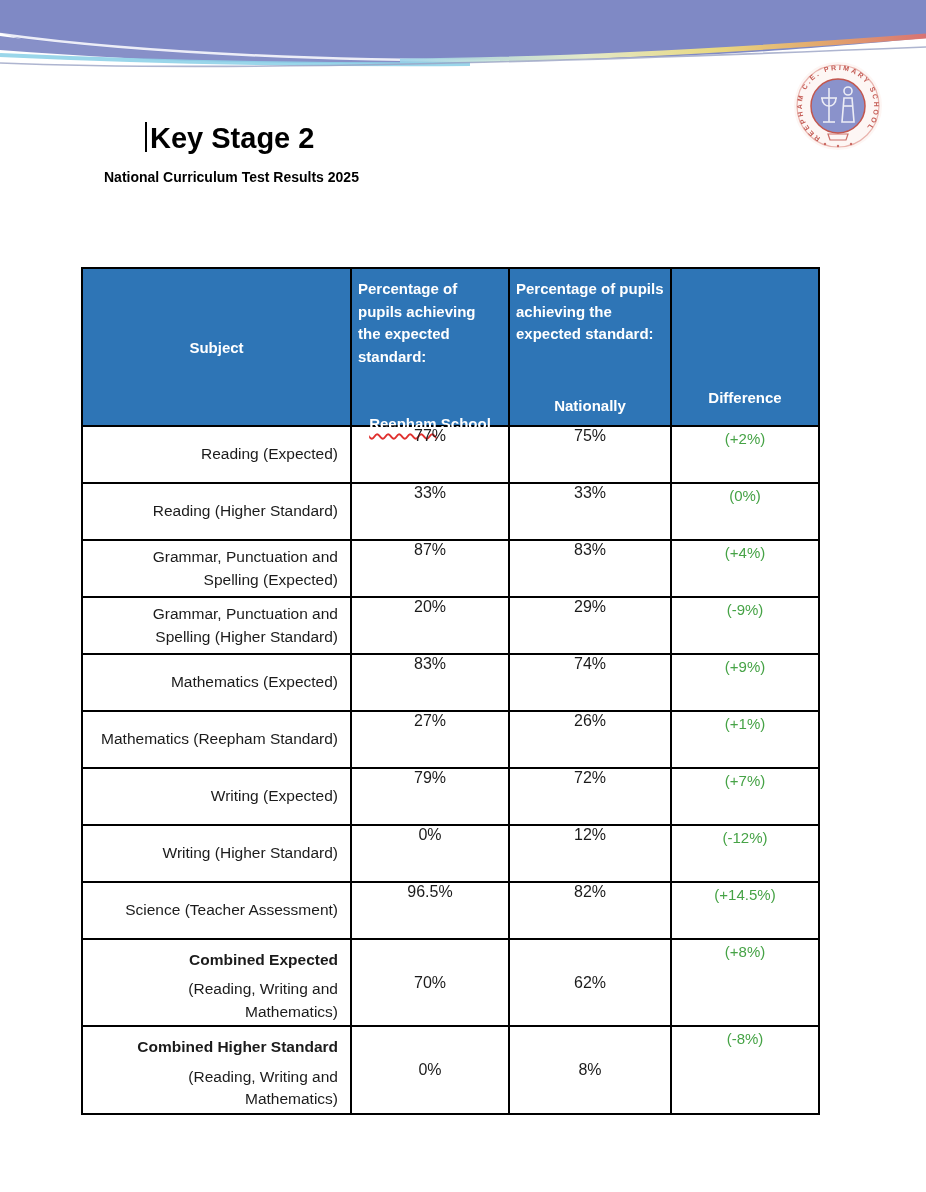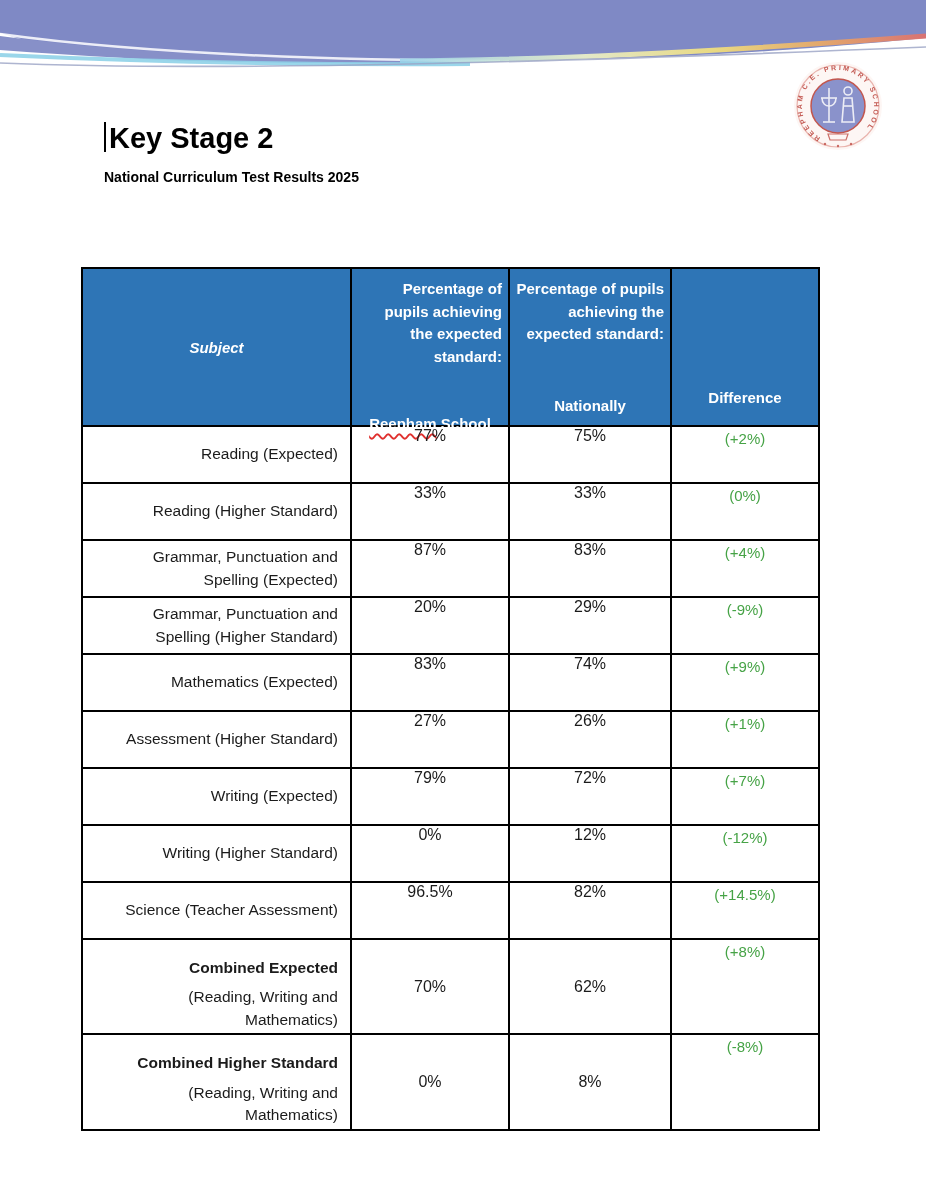--- a/index.html
+++ b/index.html
@@ -11,51 +11,51 @@
     font-family: "Liberation Sans", "DejaVu Sans", sans-serif;
     color: #1b1b1b;
   }
   .banner { position: absolute; top: 0; left: 0; width: 926px; height: 100px; }
   .logo-wrap { position: absolute; top: 60px; left: 792px; width: 92px; height: 92px; }
   .content { position: absolute; top: 122px; left: 104px; width: 718px; }
   .caret {
     display: inline-block; width: 2px; height: 30px;
     background: #000; margin-right: 3px; vertical-align: -4px;
   }
-  h1.title { font-size: 29px; font-weight: bold; letter-spacing: 0; color: #000; }
+  h1.title { font-size: 29px; font-weight: bold; letter-spacing: 0; color: #000; margin-left: 41px; }
   h2.subtitle { font-size: 14px; font-weight: bold; margin-top: 14px; color: #000; }
   p.intro { font-size: 15.5px; line-height: 1.55; margin-top: 16px; width: 660px; }
 
   table.results {
     position: absolute; top: 267px; left: 81px;
     width: 737px; border-collapse: collapse; table-layout: fixed;
     border: 2px solid #000;
   }
   table.results td, table.results th { border: 2px solid #000; }
   tr.head-row { height: 158px; }
   tr.body-row { height: 57px; }
   tr.body-row-tall { height: 84px; }
 
   th { background: #2e75b6; color: #ffffff; font-weight: bold; font-size: 15px; padding: 0; }
   th .h-inner { height: 150px; display: flex; flex-direction: column; padding: 6px 6px 5px 6px; }
-  th .h-center { justify-content: center; align-items: center; font-style: italic; }
-  th .h-split { justify-content: space-between; align-items: center; text-align: right; line-height: 1.5; gap: 45px; }
+  th .h-center { justify-content: center; align-items: center; }
+  th .h-split { justify-content: space-between; align-items: center; text-align: left; line-height: 1.5; gap: 45px; }
   th .h-bottom { justify-content: flex-end; align-items: center; padding-bottom: 16px; }
   .squiggle {
     text-decoration: underline;
     text-decoration-style: wavy;
     text-decoration-color: #e0302e;
     text-decoration-thickness: 1.5px;
     text-underline-offset: 4px;
   }
   td.c-subj {
     text-align: right; vertical-align: middle;
     font-size: 15.5px; line-height: 1.45; padding: 2px 12px;
   }
-  td.c-subj-combined { vertical-align: top; padding-top: 17px; }
+  td.c-subj-combined { vertical-align: top; padding-top: 9px; }
   .subj-bold { font-weight: bold; }
   .subj-sub { margin-top: 7px; }
   td.c-val {
     text-align: center; vertical-align: top;
     font-size: 16px; 
   }
   tr.body-row-tall td.c-val { vertical-align: middle; padding-top: 0; text-align: center; }
   td.c-diff {
     text-align: center; vertical-align: top;
     font-size: 15px; color: #46a346; padding-top: 3px;
@@ -184,21 +184,21 @@
     <td class="c-val">29%</td>
     <td class="c-diff">(-9%)</td>
   </tr>
   <tr class="body-row">
     <td class="c-subj">Mathematics (Expected)</td>
     <td class="c-val">83%</td>
     <td class="c-val">74%</td>
     <td class="c-diff">(+9%)</td>
   </tr>
   <tr class="body-row">
-    <td class="c-subj">Assessment (Higher Standard)</td>
+    <td class="c-subj">Mathematics (Reepham Standard)</td>
     <td class="c-val">27%</td>
     <td class="c-val">26%</td>
     <td class="c-diff">(+1%)</td>
   </tr>
   <tr class="body-row">
     <td class="c-subj">Writing (Expected)</td>
     <td class="c-val">79%</td>
     <td class="c-val">72%</td>
     <td class="c-diff">(+7%)</td>
   </tr>

